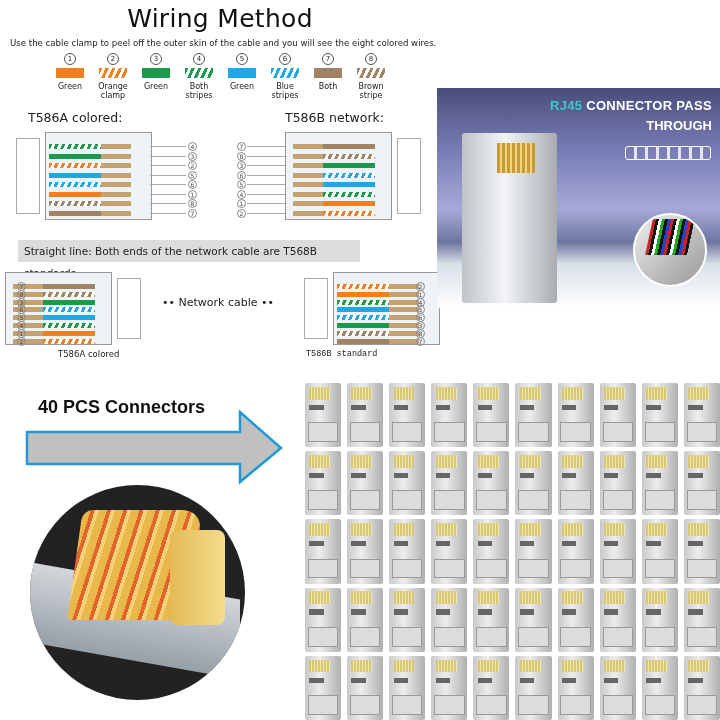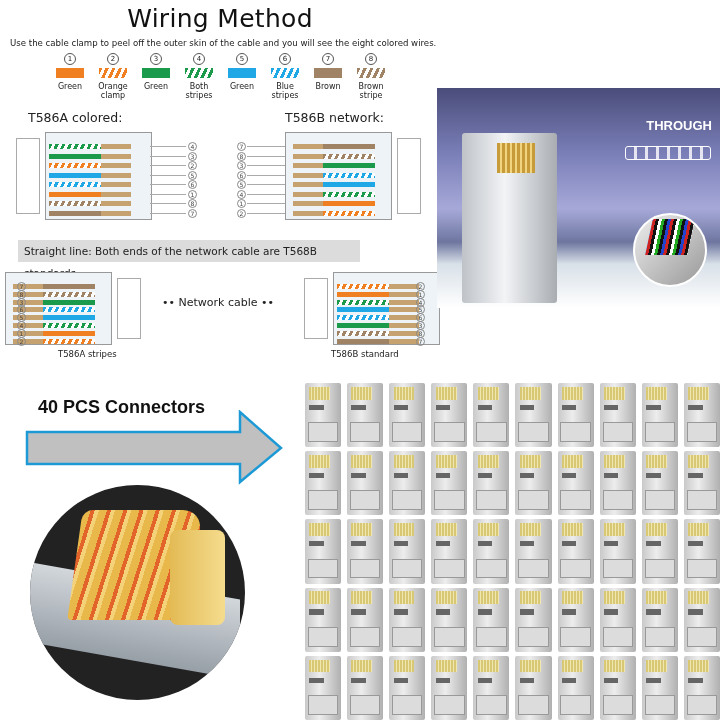--- a/index.html
+++ b/index.html
@@ -67,21 +67,21 @@
       <div>Green</div>
     </div>
     <div class="leg">
       <div class="num">6</div>
       <div class="sw" style="background: repeating-linear-gradient(115deg, rgb(31, 167, 230) 0px, rgb(31, 167, 230) 3px, rgb(255, 255, 255) 3px, rgb(255, 255, 255) 6px);"></div>
       <div>Blue stripes</div>
     </div>
     <div class="leg">
       <div class="num">7</div>
       <div class="sw" style="background: rgb(160, 130, 101);"></div>
-      <div>Brown</div>
+      <div>Both</div>
     </div>
     <div class="leg">
       <div class="num">8</div>
       <div class="sw" style="background: repeating-linear-gradient(115deg, rgb(160, 130, 101) 0px, rgb(160, 130, 101) 3px, rgb(255, 255, 255) 3px, rgb(255, 255, 255) 6px);"></div>
       <div>Brown stripe</div>
     </div>
   </div>
 
 <div class="abs std-title" style="left:28px;top:110px;">T586A colored:</div>
 <div class="abs std-title" style="left:285px;top:110px;">T586B network:</div>
@@ -228,24 +228,25 @@
     <div class="wire" style="background: repeating-linear-gradient(115deg, rgb(160, 130, 101) 0px, rgb(160, 130, 101) 3px, rgb(255, 255, 255) 3px, rgb(255, 255, 255) 6px); left: 49px; top: 60.8px; width: 52px;"></div>
     <div class="gold" style="left: 101px; top: 60.8px; width: 30px;"></div>
     <div class="lead" style="left: 150px; top: 62.8px;"></div>
     <div class="pin" style="left: 128px; top: 58.8px;">8</div>
     <div class="wire" style="background: rgb(160, 130, 101); left: 49px; top: 68.6px; width: 52px;"></div>
     <div class="gold" style="left: 101px; top: 68.6px; width: 30px;"></div>
     <div class="lead" style="left: 150px; top: 70.6px;"></div>
     <div class="pin" style="left: 128px; top: 66.6px;">7</div>
   </div>
 
-<div class="abs caption" style="left:58px;top:349px;">T586A stripes</div>
-<div class="abs caption" style="left:331px;top:349px;">T586B standard</div>
+<div class="abs caption" style="left:58px;top:349px;">T586A colored</div>
+<div class="abs caption" style="left:306px;top:349px;font-family:Liberation Mono, monospace;">T586B standard</div>
 
 <div id="photo" class="abs">
+  <div id="photo-head1" class="abs"><span id="rj-accent">RJ45</span><span> CONNECTOR PASS</span></div>
   <div id="photo-head2" class="abs">THROUGH</div>
   <div class="abs" style="left:188px;top:58px;width:84px;height:12px;border:1px solid #fff;border-radius:3px;background:repeating-linear-gradient(90deg,transparent 0 8px,rgba(255,255,255,.8) 8px 11px);"></div>
   <div class="abs" style="left:25px;top:45px;width:95px;height:170px;background:linear-gradient(90deg,#bfc3c8,#f2f4f6 45%,#a9adb2);border-radius:3px;">
     <div class="abs" style="left:35px;top:10px;width:38px;height:30px;background:repeating-linear-gradient(90deg,#c89b3a 0 3px,#f0d480 3px 5px);"></div>
   </div>
   <div class="abs" style="left:196px;top:125px;width:70px;height:70px;border-radius:50%;border:2px solid #fff;background:linear-gradient(135deg,#eee,#999);overflow:hidden;">
     <div class="abs" style="left:14px;top:4px;width:42px;height:36px;background:repeating-linear-gradient(90deg,#c22 0 3px,#111 3px 6px,#fff 6px 9px,#2a2 9px 12px,#111 12px 15px,#24c 15px 18px);transform:skewX(-12deg);"></div>
   </div>
 </div>
 

